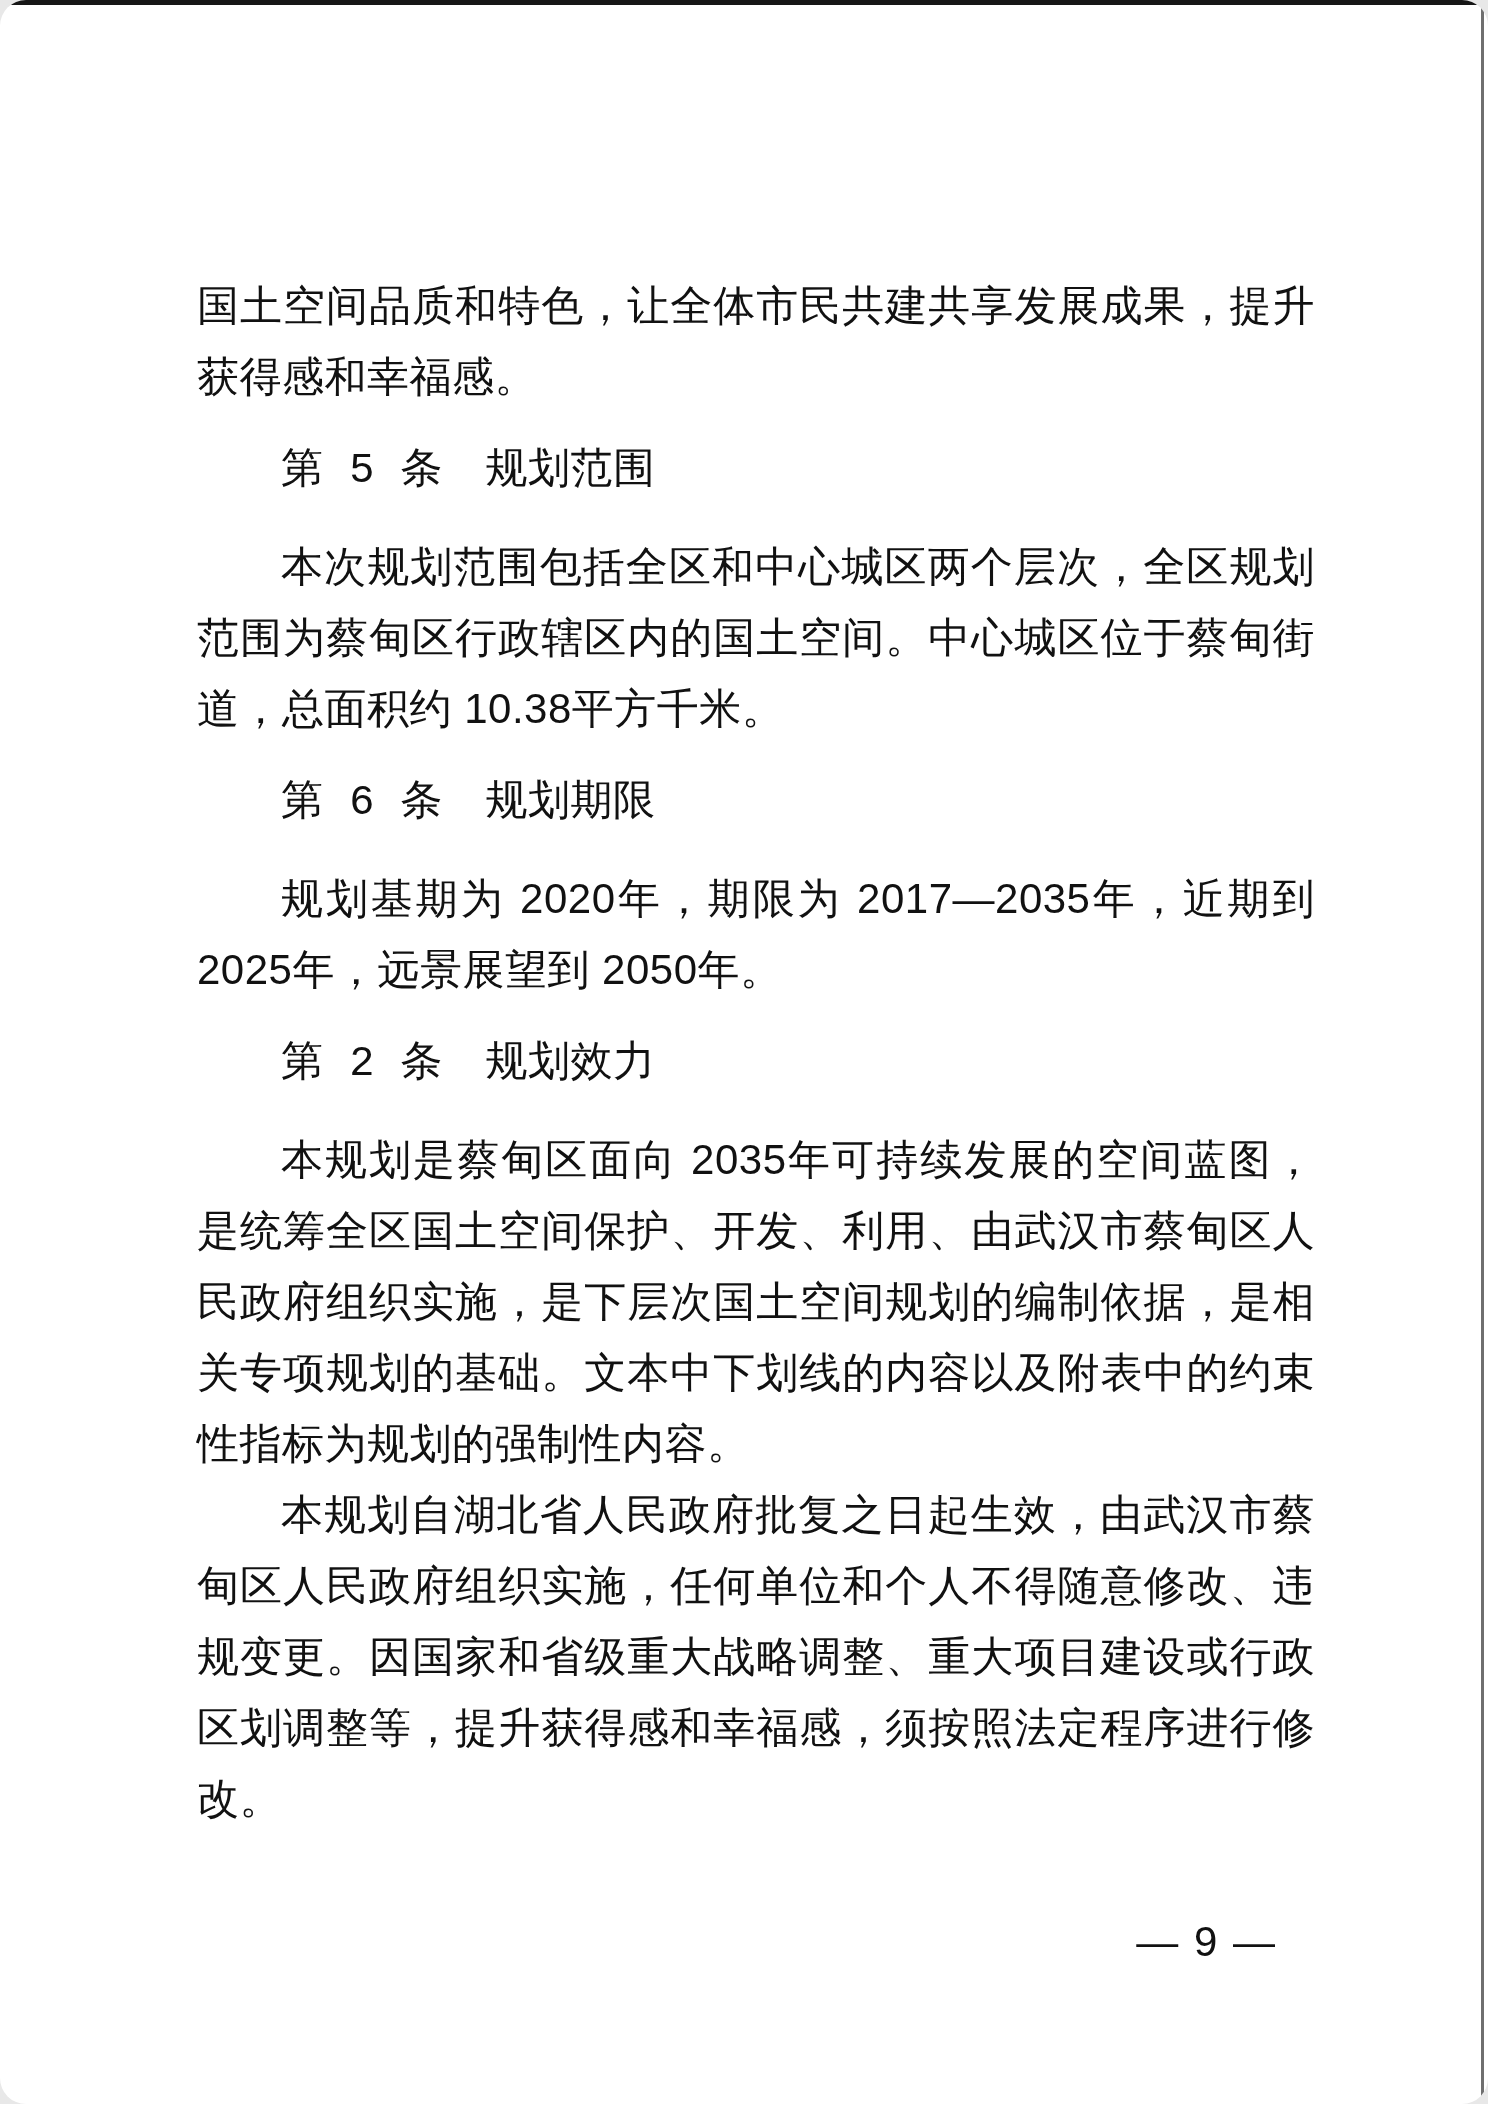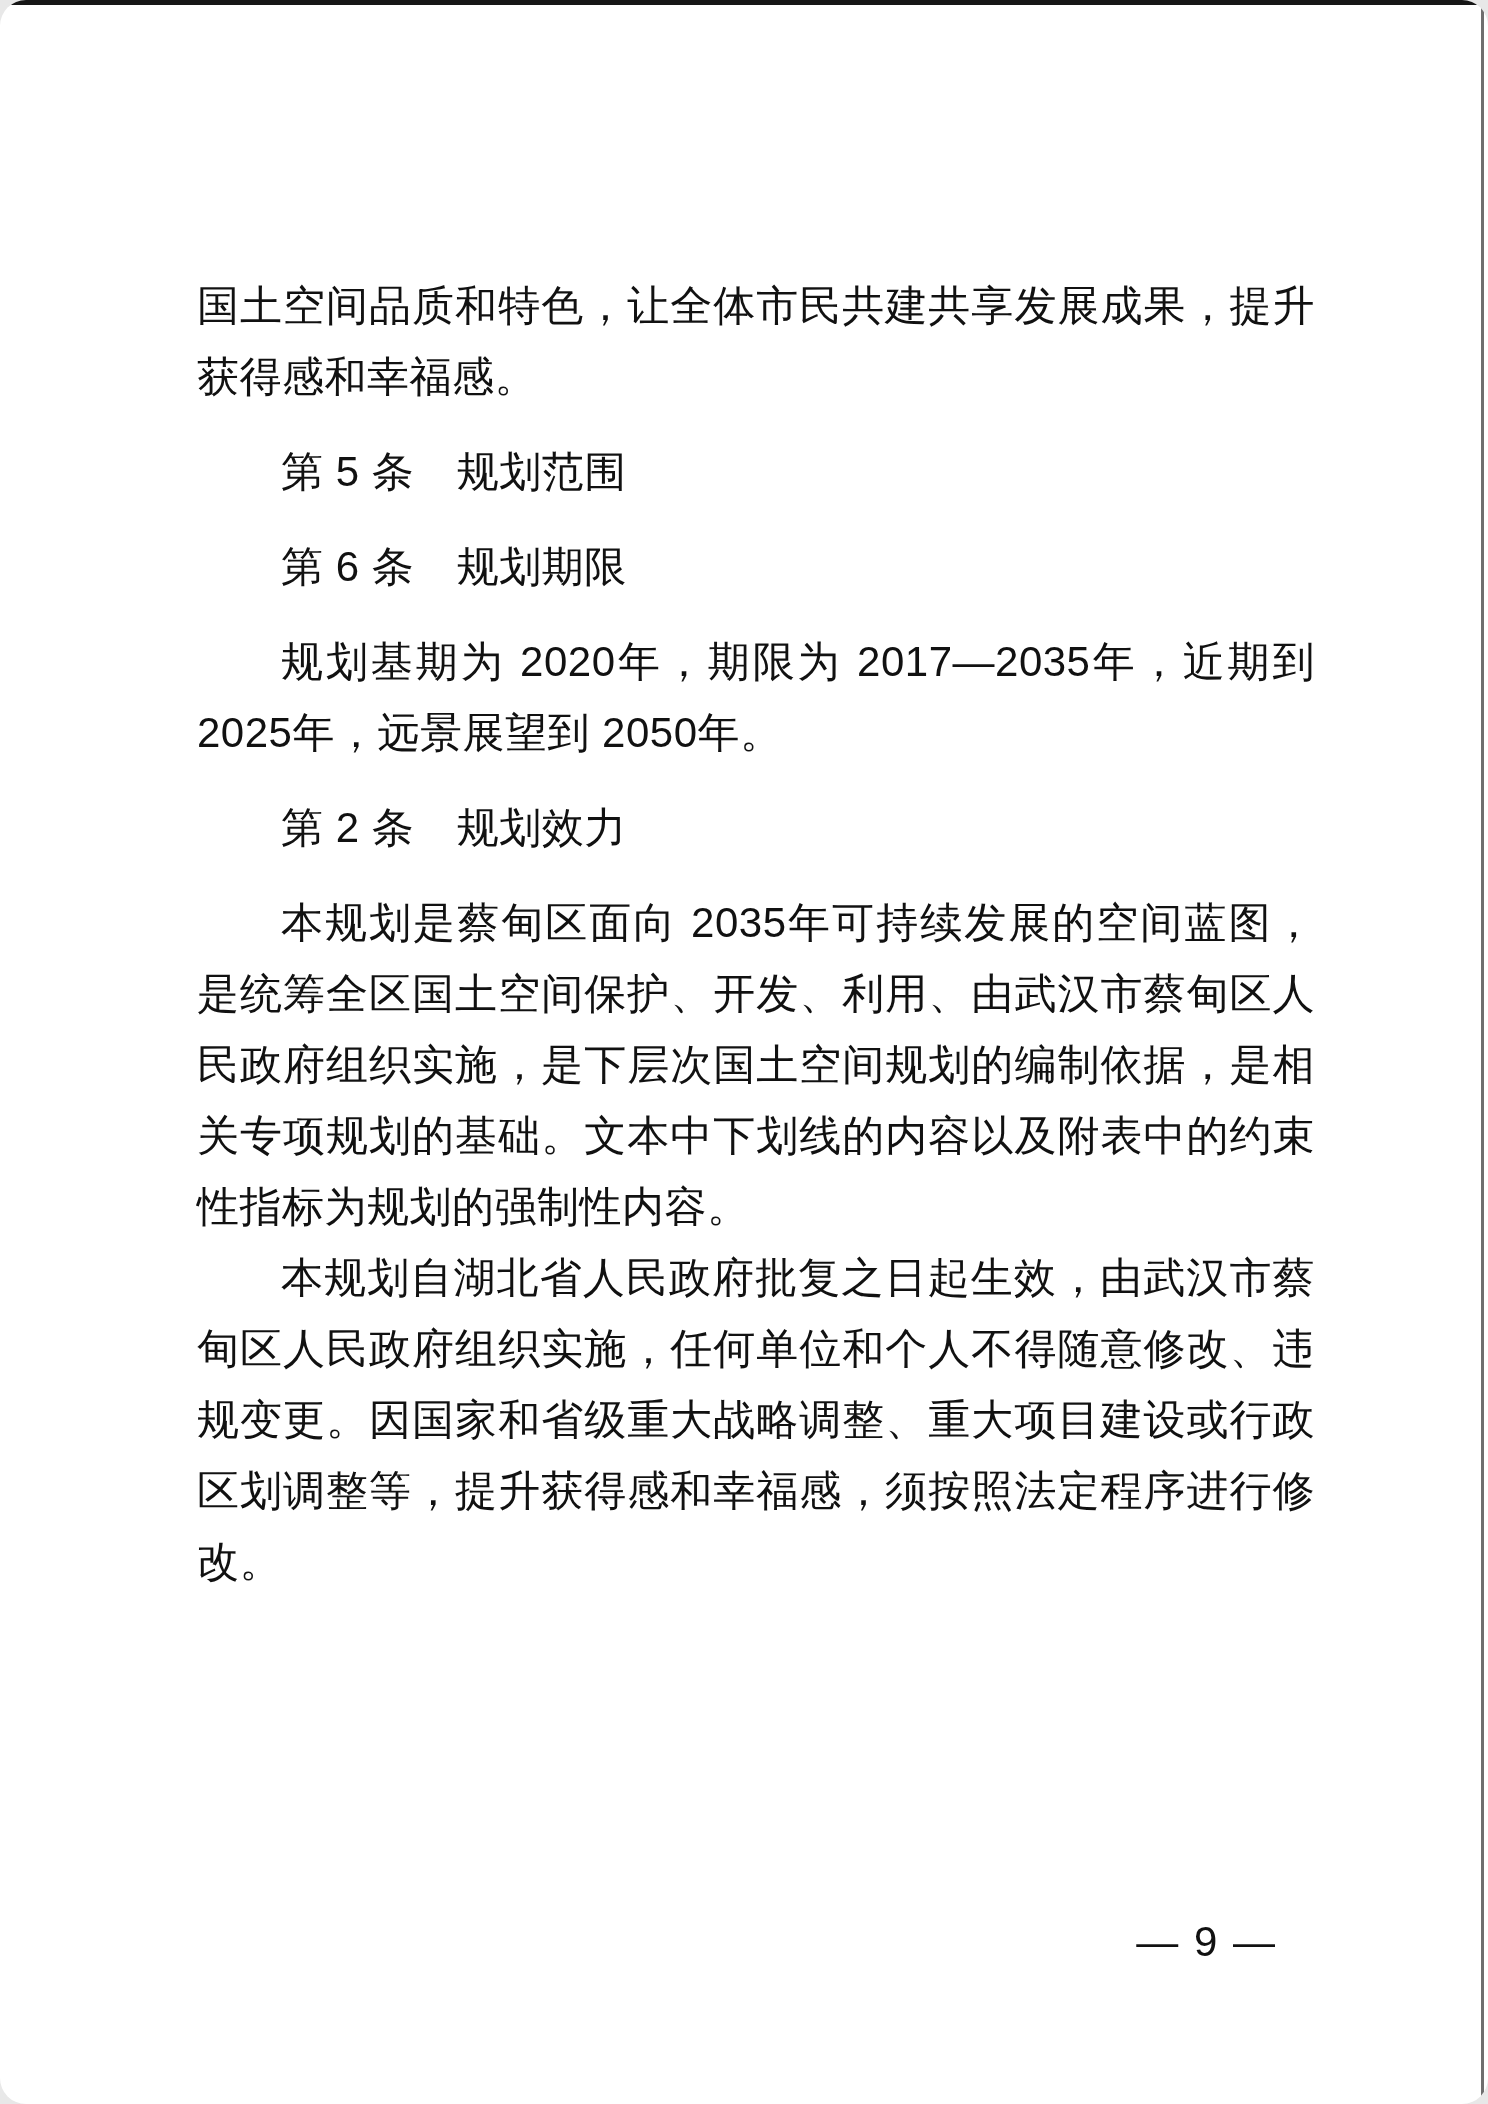--- a/index.html
+++ b/index.html
@@ -48,20 +48,21 @@
     text-indent: 2em;
   }
   .para.continuation {
     text-indent: 0;
   }
   .heading {
     margin: 24px 0;
     text-indent: 2em;
     text-align: left;
     font-weight: 500;
+    font-family: Liberation Mono, monospace;
   }
   .page-number {
     position: absolute;
     top: 1906px;
     right: 211px;
     font-size: 42px;
     line-height: 71px;
     letter-spacing: 2px;
     white-space: nowrap;
   }
@@ -72,20 +73,21 @@
 <div class="page">
 
   <div class="scan-edge-top"></div>
   <div class="scan-edge-right"></div>
 
   <div class="content">
     <p class="para continuation">国土空间品质和特色，让全体市民共建共享发展成果，提升获得感和幸福感。</p>
 
     <p class="heading">第 5 条　规划范围</p>
 
+    <p class="para">本次规划范围包括全区和中心城区两个层次，全区规划范围为蔡甸区行政辖区内的国土空间。中心城区位于蔡甸街道，总面积约 10.38平方千米。</p>
 
     <p class="heading">第 6 条　规划期限</p>
 
     <p class="para">规划基期为 2020年，期限为 2017—2035年，近期到 2025年，远景展望到 2050年。</p>
 
     <p class="heading">第 2 条　规划效力</p>
 
     <p class="para">本规划是蔡甸区面向 2035年可持续发展的空间蓝图，是统筹全区国土空间保护、开发、利用、由武汉市蔡甸区人民政府组织实施，是下层次国土空间规划的编制依据，是相关专项规划的基础。文本中下划线的内容以及附表中的约束性指标为规划的强制性内容。</p>
 
     <p class="para">本规划自湖北省人民政府批复之日起生效，由武汉市蔡甸区人民政府组织实施，任何单位和个人不得随意修改、违规变更。因国家和省级重大战略调整、重大项目建设或行政区划调整等，提升获得感和幸福感，须按照法定程序进行修改。</p>

